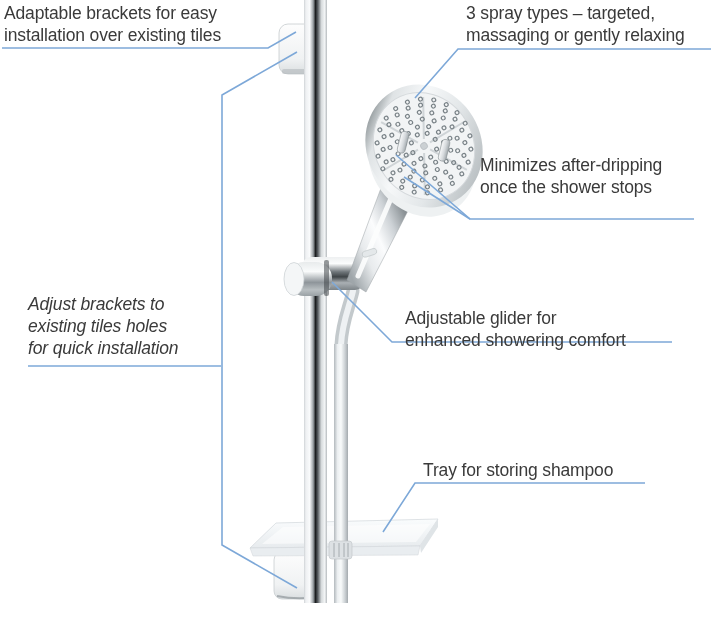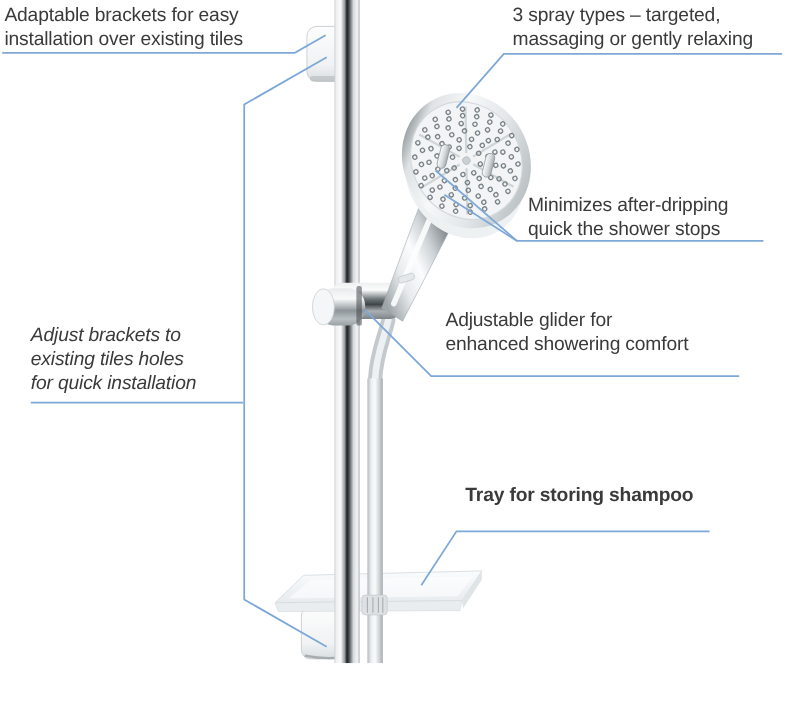--- a/index.html
+++ b/index.html
@@ -255,33 +255,33 @@
   <div class="ann" style="left:4px;top:3px;">
     <div>Adaptable brackets for easy</div>
     <div>installation over existing tiles</div>
   </div>
 
   <div class="ann" style="left:466px;top:3px;">
     <div>3 spray types – targeted,</div>
     <div>massaging or gently relaxing</div>
   </div>
 
-  <div class="ann" style="left:480px;top:176px;">
+  <div class="ann" style="left:480px;top:155px;">
     <div>Minimizes after-dripping</div>
-    <div>quick the shower stops</div>
-  </div>
-
-  <div class="ann" style="left:405px;top:280px;">
+    <div>once the shower stops</div>
+  </div>
+
+  <div class="ann" style="left:405px;top:308px;">
     <div>Adjustable glider for</div>
     <div>enhanced showering comfort</div>
   </div>
 
   <div class="ann" style="left:28px;top:294px;font-style:italic;">
     <div>Adjust brackets to</div>
     <div>existing tiles holes</div>
     <div>for quick installation</div>
   </div>
 
-  <div class="ann" style="left:423px;top:439px;font-weight:bold;">
+  <div class="ann" style="left:423px;top:460px;">
     <div>Tray for storing shampoo</div>
   </div>
 
 </div>
 
 </body></html>

